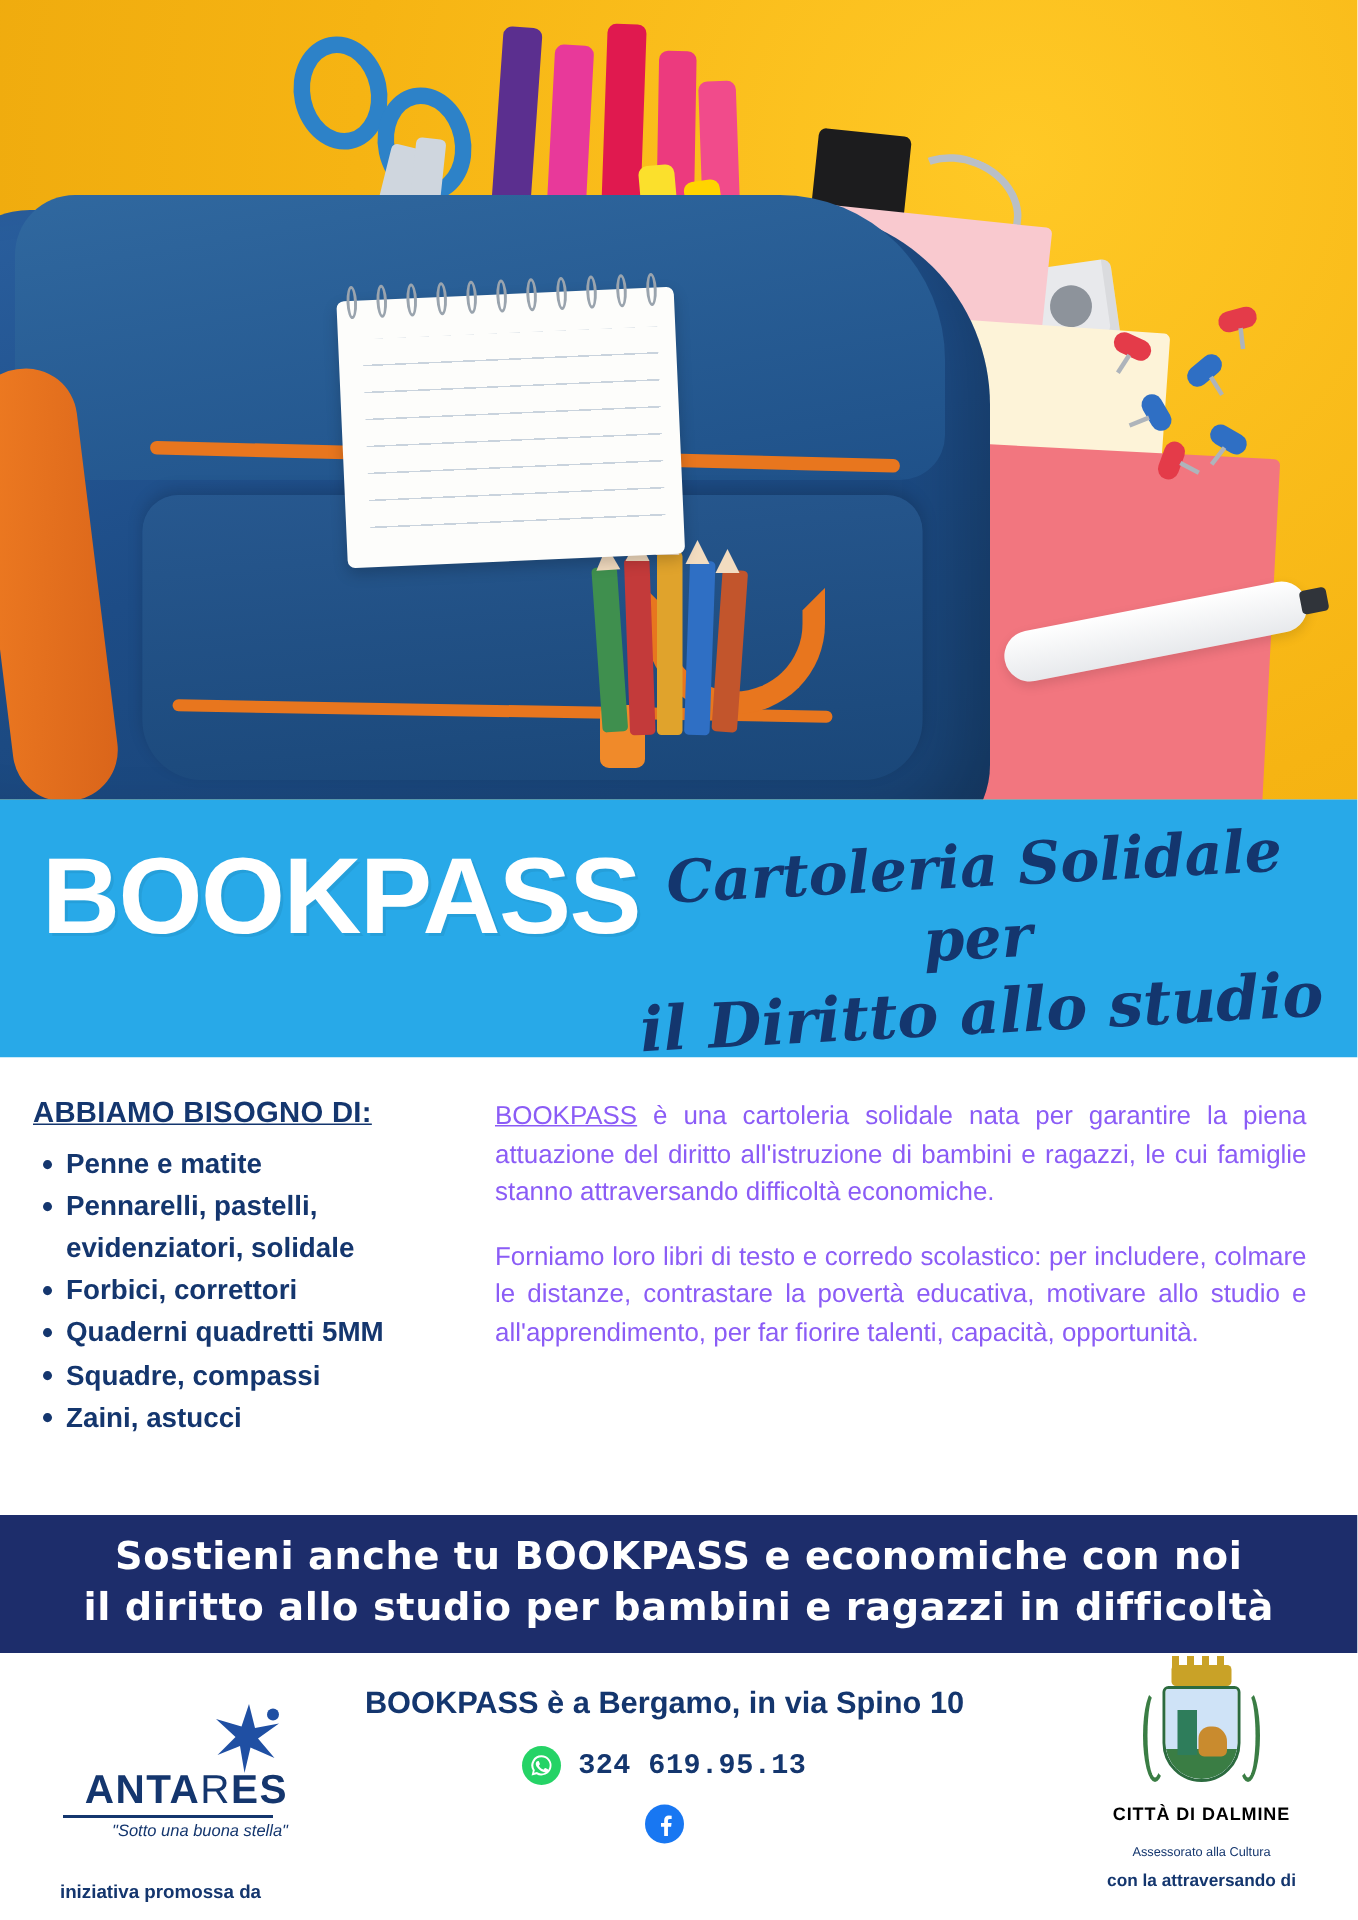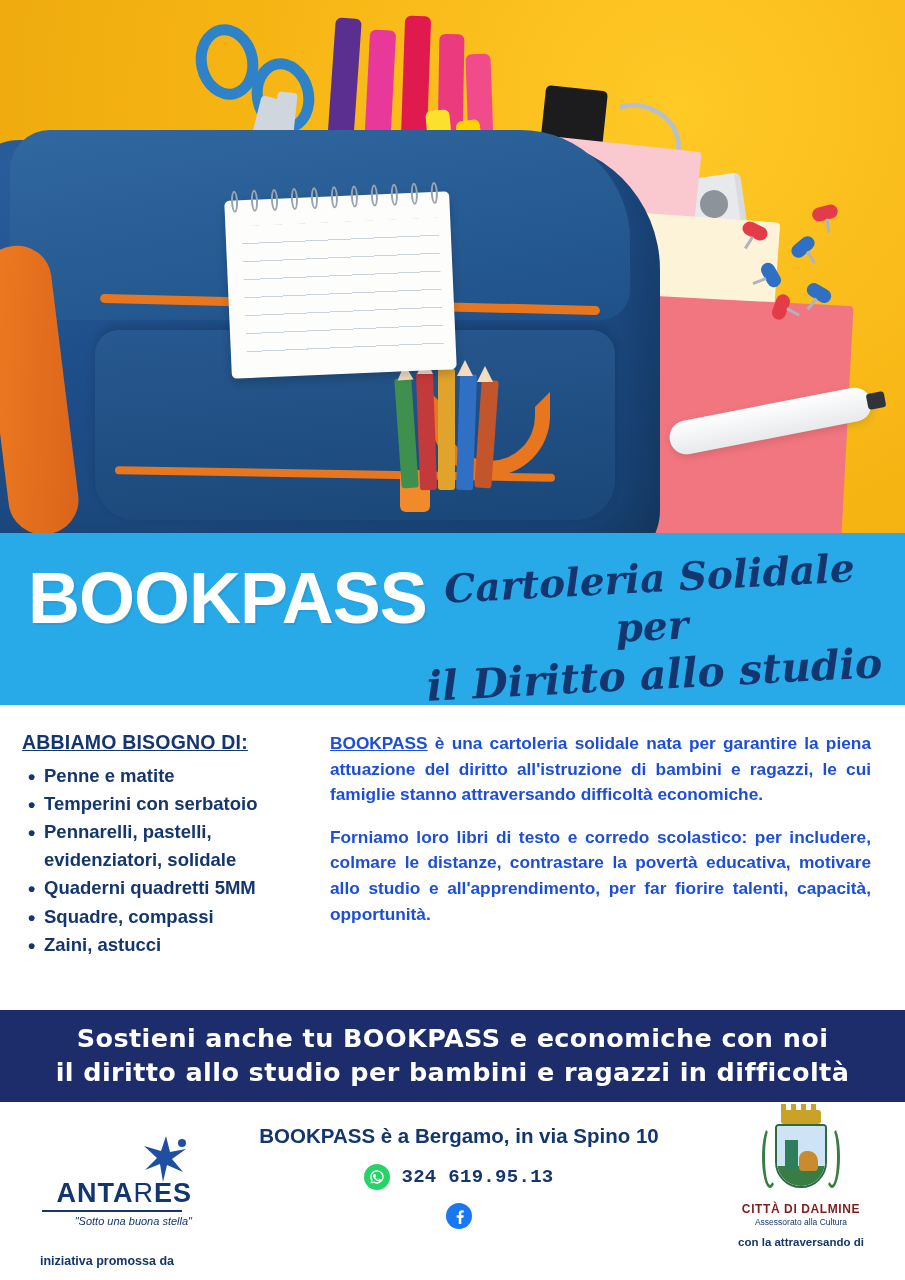--- a/index.html
+++ b/index.html
@@ -314,22 +314,22 @@
   .needs-list li.cont { padding-left: 22px; }
   .needs-list li.cont:before { content: ""; }
 
   .col-right {
     flex: 1;
     padding-left: 8px;
     padding-top: 6px;
   }
   .para {
     font-size: 17.3px;
-    font-weight: bold;
-    color: #1d4ed8;
+    font-weight: normal;
+    color: #8b5cf6;
     line-height: 1.48;
     text-align: justify;
     margin-bottom: 17px;
   }
   .para .u { text-decoration: underline; }
 
   
   .call-band {
     width: 905px;
     height: 92px;
@@ -352,21 +352,21 @@
   
   .footer {
     position: relative;
     width: 905px;
     height: 178px;
     background: #ffffff;
     padding-top: 18px;
   }
   .footer-center {
     position: absolute;
-    left: 194px;
+    left: 178px;
     top: 22px;
     width: 530px;
     text-align: center;
   }
   .addr {
     font-size: 20.5px;
     font-weight: bold;
     color: #14366e;
     margin-bottom: 16px;
   }
@@ -487,28 +487,28 @@
     border: 3px solid #3a7d44;
     border-radius: 50%;
     border-right-color: transparent;
     border-top-color: transparent;
   }
   .crest .laurel-l { left: -2px; }
   .crest .laurel-r { right: -2px; transform: scaleX(-1); }
   .comune .c1 {
     font-size: 12px;
     font-weight: bold;
-    color: #7f1d1d;
+    color: #000000;
     letter-spacing: .6px;
     margin-top: 2px;
   }
   .comune .c2 {
     font-size: 8.5px;
     color: #14366e;
-    margin-top: 1px;
+    margin-top: 13px;
   }
   .comune .c3 {
     font-size: 11.5px;
     font-weight: bold;
     color: #14366e;
     margin-top: 9px;
   }
 </style>
 </head>
 <body>
@@ -601,23 +601,23 @@
       <span>Cartoleria Solidale per</span>
       <span class="l2">il Diritto allo studio</span>
     </div>
   </div>
 
   <div class="content">
     <div class="col-left">
       <div class="needs-title">ABBIAMO BISOGNO DI:</div>
       <ul class="needs-list">
         <li>Penne e matite</li>
-        <li>Temperini con serbatoio</li>
         <li>Pennarelli, pastelli,</li>
         <li class="cont">evidenziatori, solidale</li>
+        <li>Forbici, correttori</li>
         <li>Quaderni quadretti  5MM</li>
         <li>Squadre, compassi</li>
         <li>Zaini, astucci</li>
       </ul>
     </div>
 
     <div class="col-right">
       <p class="para"><span class="u">BOOKPASS</span><span> è una cartoleria solidale nata per garantire la piena attuazione del diritto all'istruzione di bambini e ragazzi, le cui famiglie stanno attraversando difficoltà economiche.</span></p>
       <p class="para">Forniamo loro libri di testo e corredo scolastico: per includere, colmare le distanze, contrastare la povertà educativa, motivare allo studio e all'apprendimento, per far fiorire  talenti, capacità, opportunità.</p>
     </div>

